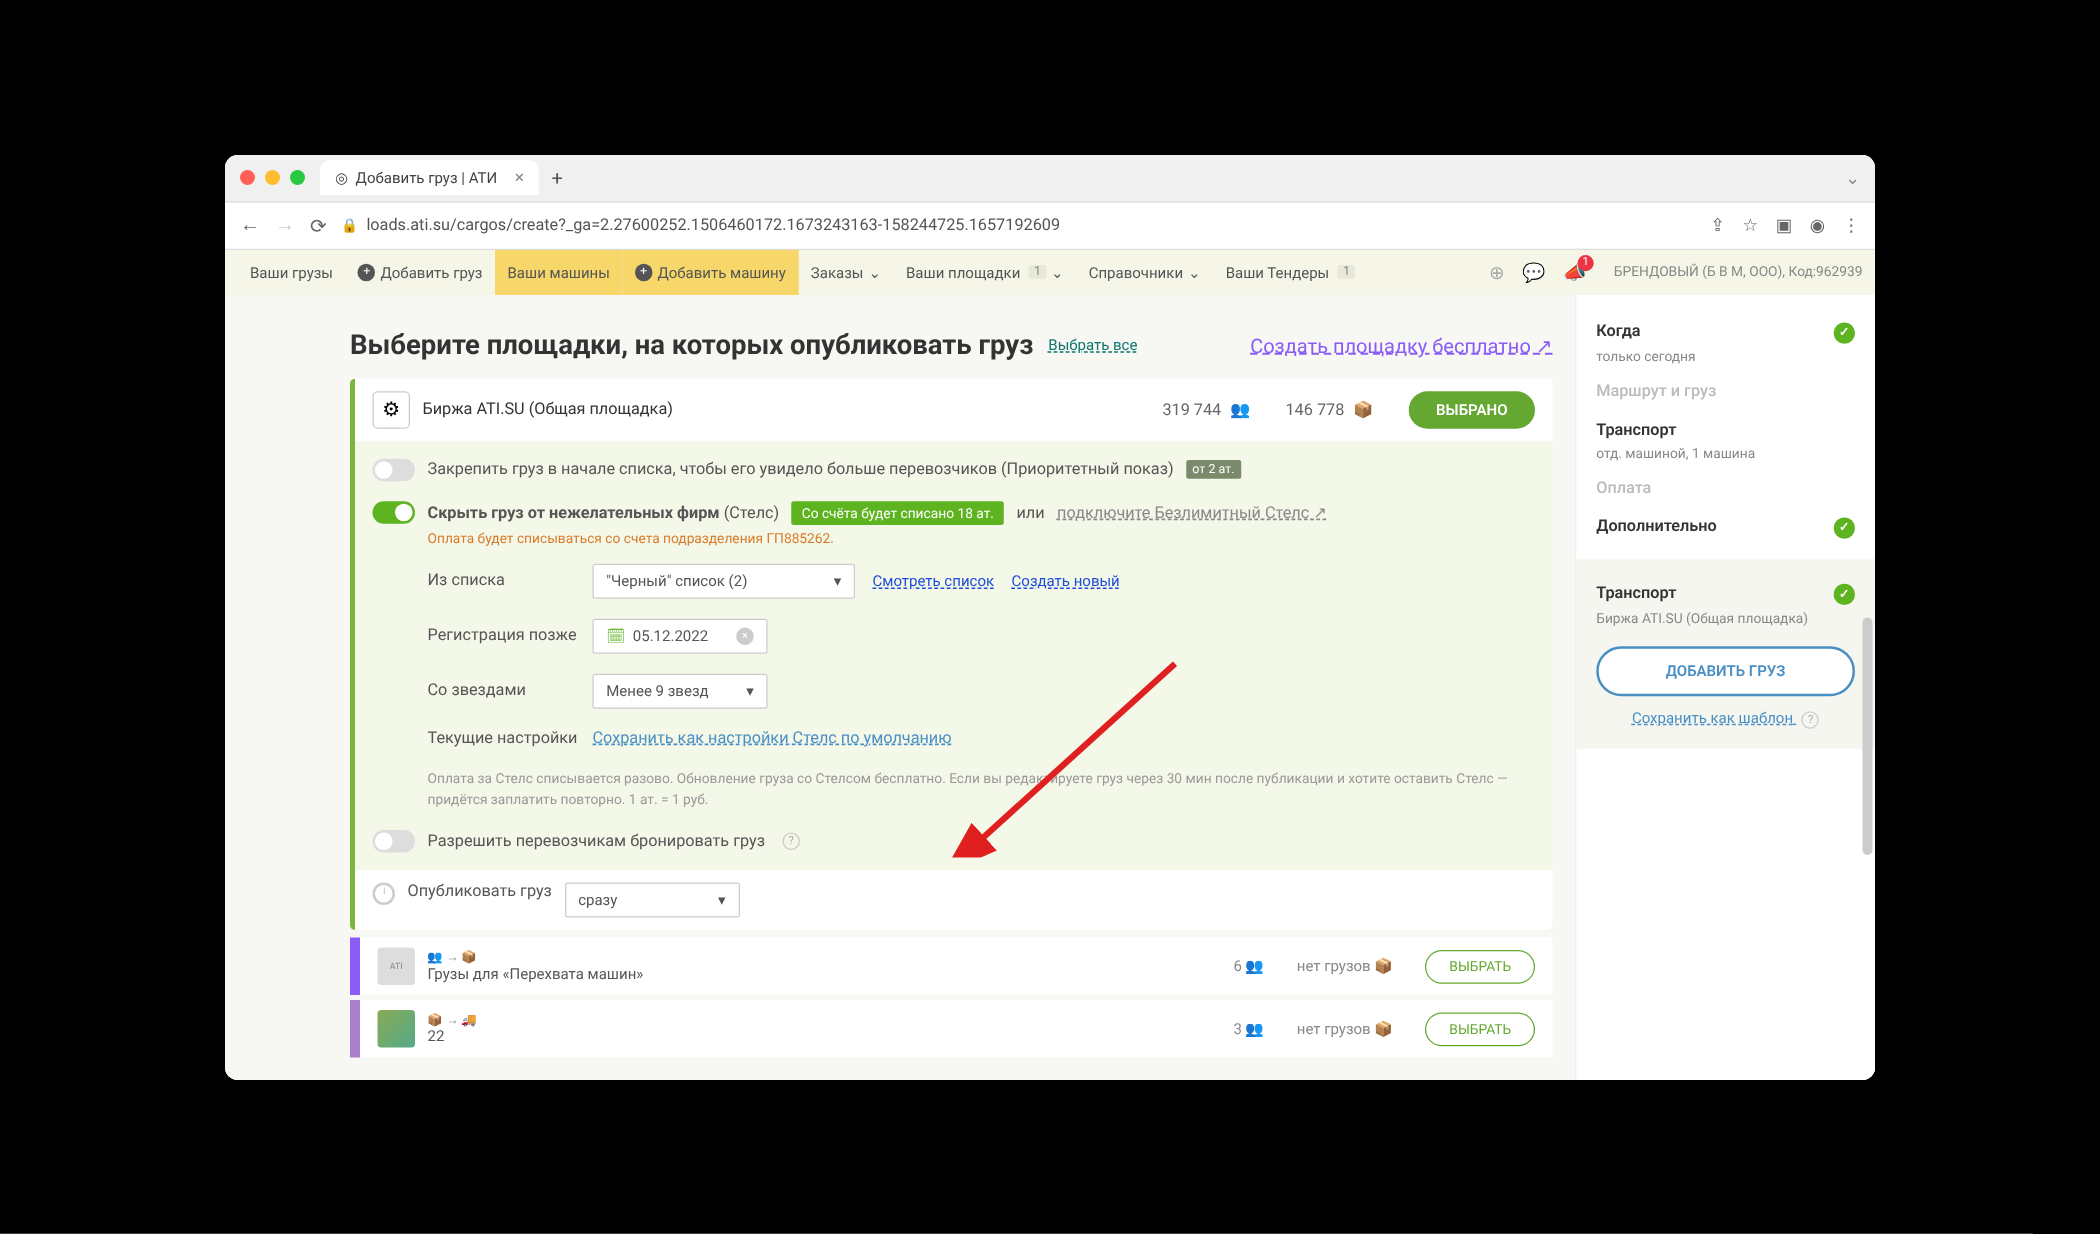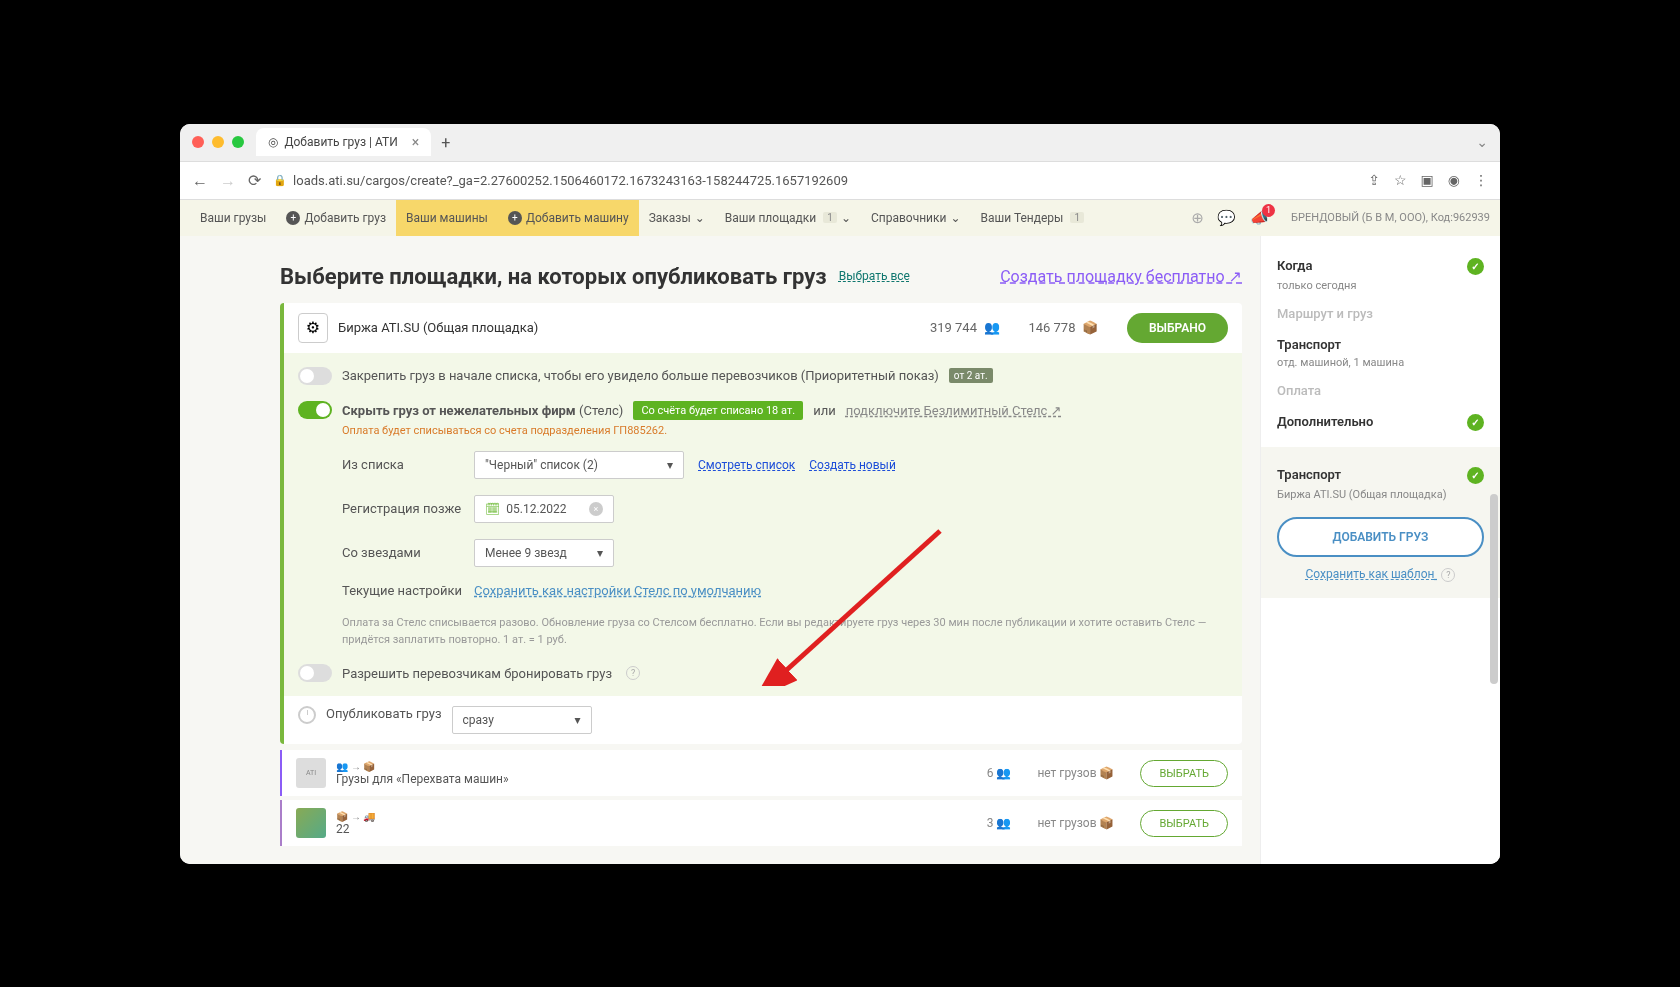--- a/index.html
+++ b/index.html
@@ -60,21 +60,21 @@
   .dateinp .clr { margin-left: auto; width: 14px; height: 14px; background: #ccc; border-radius: 50%; color: #fff; font-size: 9px; display: flex; align-items: center; justify-content: center; }
   .footlinks { margin-left: 14px; display: flex; gap: 14px; font-size: 12px; }
   .footlinks a { color: #1d4ed8; text-decoration: underline dashed; }
   .savelink { color: #4a8fc4; text-decoration: underline dashed; font-size: 13px; }
   .helptext { font-size: 11px; color: #999; padding-left: 44px; margin-top: 10px; line-height: 1.5; }
   .timerow { display: flex; align-items: flex-start; padding: 10px 14px; gap: 10px; font-size: 13px; color: #555; }
   .clock { width: 18px; height: 18px; border: 2px solid #ccc; border-radius: 50%; position: relative; }
   .clock::after { content: ""; position: absolute; width: 1px; height: 5px; background: #ccc; left: 7px; top: 2px; }
   .q { width: 14px; height: 14px; border: 1px solid #ccc; border-radius: 50%; color: #aaa; font-size: 9px; display: inline-flex; align-items: center; justify-content: center; margin-left: 4px; }
   .listcards { margin-top: 6px; }
-  .smallcard { background: #fff; border-left: 2px solid #8b5cf6; display: flex; align-items: center; padding: 8px 14px; margin-bottom: 4px; font-size: 12px; color: #555; }
+  .smallcard { background: #fff; border-left: 8px solid #8b5cf6; display: flex; align-items: center; padding: 8px 14px; margin-bottom: 4px; font-size: 12px; color: #555; }
   .smallcard.purple { border-left-color: #aa7ec9; }
   .smallcard .thumb { width: 30px; height: 30px; border-radius: 3px; background: #ddd; margin-right: 10px; display: flex; align-items: center; justify-content: center; font-size: 14px; }
   .smallcard .title { font-size: 12px; }
   .smallcard .sub { font-size: 10px; color: #888; }
   .smallcard .sstats { margin-left: auto; display: flex; gap: 26px; align-items: center; color: #888; }
   .btn-out { border: 1px solid #64a832; color: #64a832; background: #fff; border-radius: 16px; padding: 6px 18px; font-size: 11px; }
   .side { width: 240px; background: #fff; border-left: 1px solid #eee; padding: 14px 16px; display: flex; flex-direction: column; font-size: 13px; }
   .srow { display: flex; justify-content: space-between; align-items: flex-start; padding: 8px 0; font-weight: 600; color: #333; }
   .srow.muted { color: #bbb; font-weight: 500; }
   .check { width: 17px; height: 17px; border-radius: 50%; background: #5eb321; color: #fff; font-size: 10px; display: flex; align-items: center; justify-content: center; }

